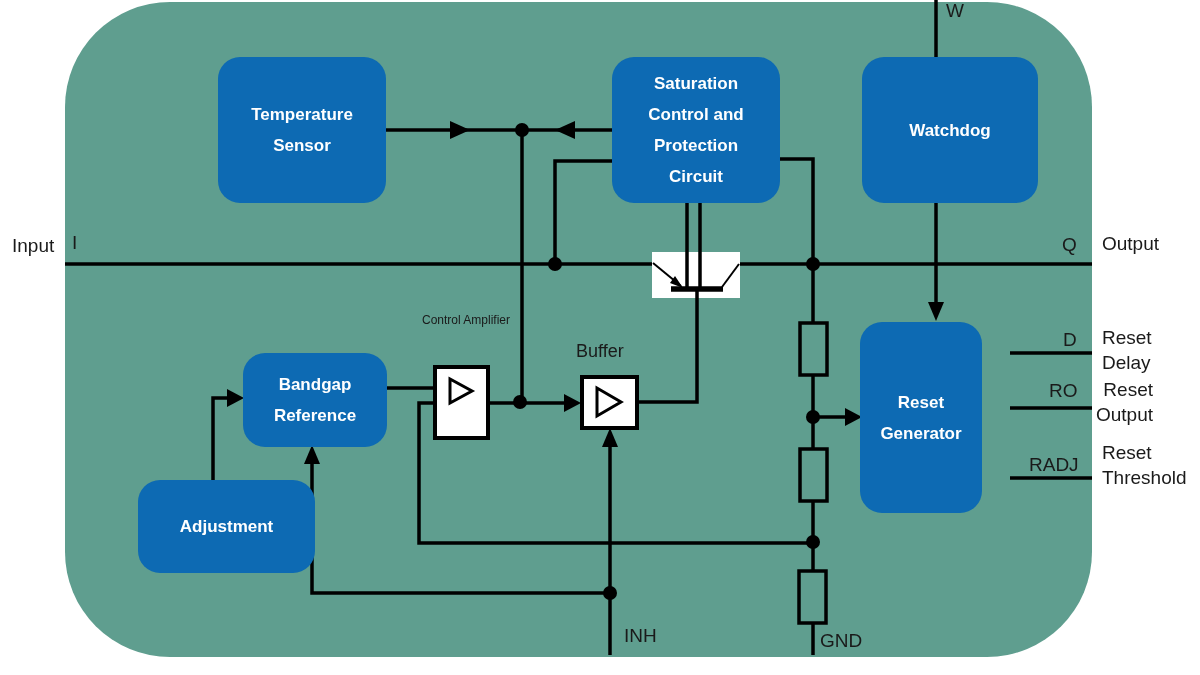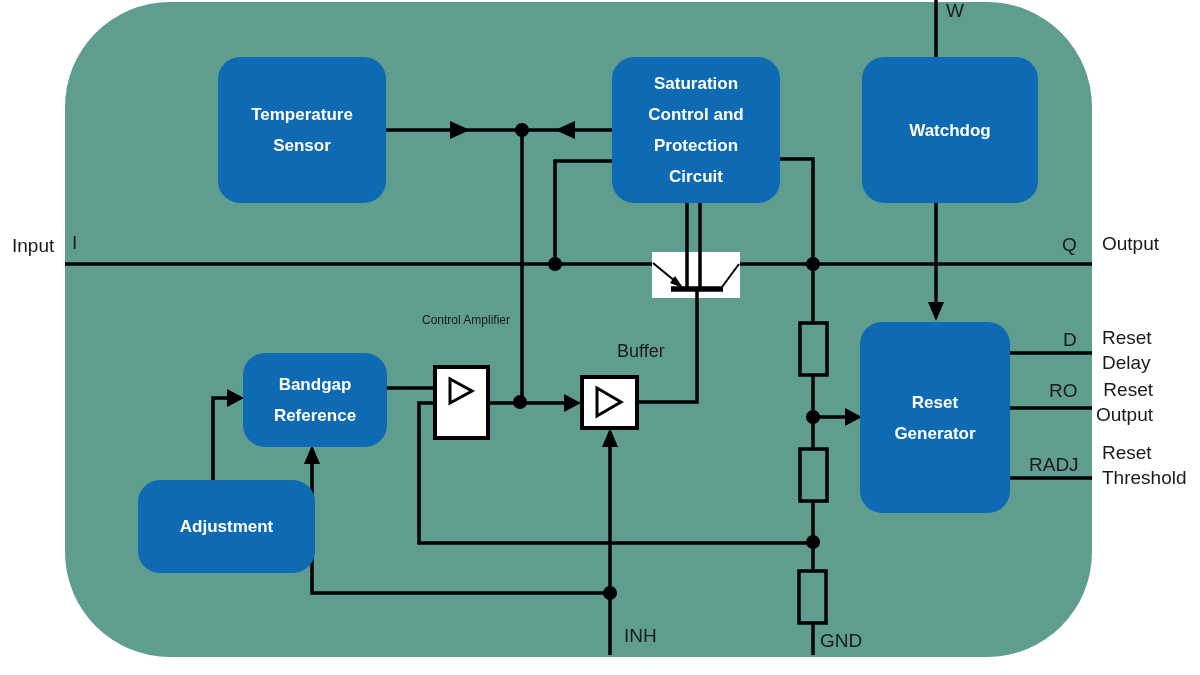--- a/index.html
+++ b/index.html
@@ -25,33 +25,33 @@
   .block{
     position:absolute;background:var(--block);color:var(--block-text);
     border-radius:22px;display:flex;align-items:center;justify-content:center;
     text-align:center;font-weight:bold;font-size:17px;line-height:31px;
   }
   .blk-temp{left:218px;top:57px;width:168px;height:146px;padding:0 26px;}
   .blk-sat{left:612px;top:57px;width:168px;height:146px;padding:0 28px;}
   .blk-wd{left:862px;top:57px;width:176px;height:146px;padding:0 10px;}
   .blk-bg{left:243px;top:353px;width:144px;height:94px;padding:0 12px;}
   .blk-adj{left:138px;top:480px;width:177px;height:93px;padding:0 10px;}
-  .blk-rg{left:860px;top:322px;width:150px;height:191px;padding:0 18px;}
+  .blk-rg{left:860px;top:322px;width:122px;height:191px;padding:0 18px;}
   .lbl{
     position:absolute;color:var(--label);font-size:19px;line-height:25px;
     white-space:nowrap;
   }
   .lbl-wrap{white-space:normal;}
   .lbl-input{left:12px;top:233px;}
   .lbl-i{left:72px;top:230px;}
   .lbl-q{left:1062px;top:232px;}
   .lbl-output{left:1102px;top:231px;}
   .lbl-w{left:946px;top:-2px;}
   .lbl-ctrlamp{left:422px;top:310px;width:95px;font-size:12px;line-height:21px;}
-  .lbl-buffer{left:576px;top:339px;font-size:18px;margin-left:41px;}
+  .lbl-buffer{left:576px;top:339px;font-size:18px;}
   .lbl-inh{left:624px;top:623px;}
   .lbl-gnd{left:820px;top:628px;}
   .lbl-d{left:1063px;top:327px;}
   .lbl-ro{left:1049px;top:378px;}
   .lbl-radj{left:1029px;top:452px;}
   .lbl-rdelay{left:1102px;top:325px;width:80px;}
   .lbl-routput{left:1069px;top:377px;width:84px;text-align:right;}
   .lbl-rthresh{left:1102px;top:440px;width:104px;}
   .wire{stroke:var(--wire);stroke-width:3.5;fill:none;}
   .wire-thin{stroke:var(--wire);stroke-width:2;fill:none;}

